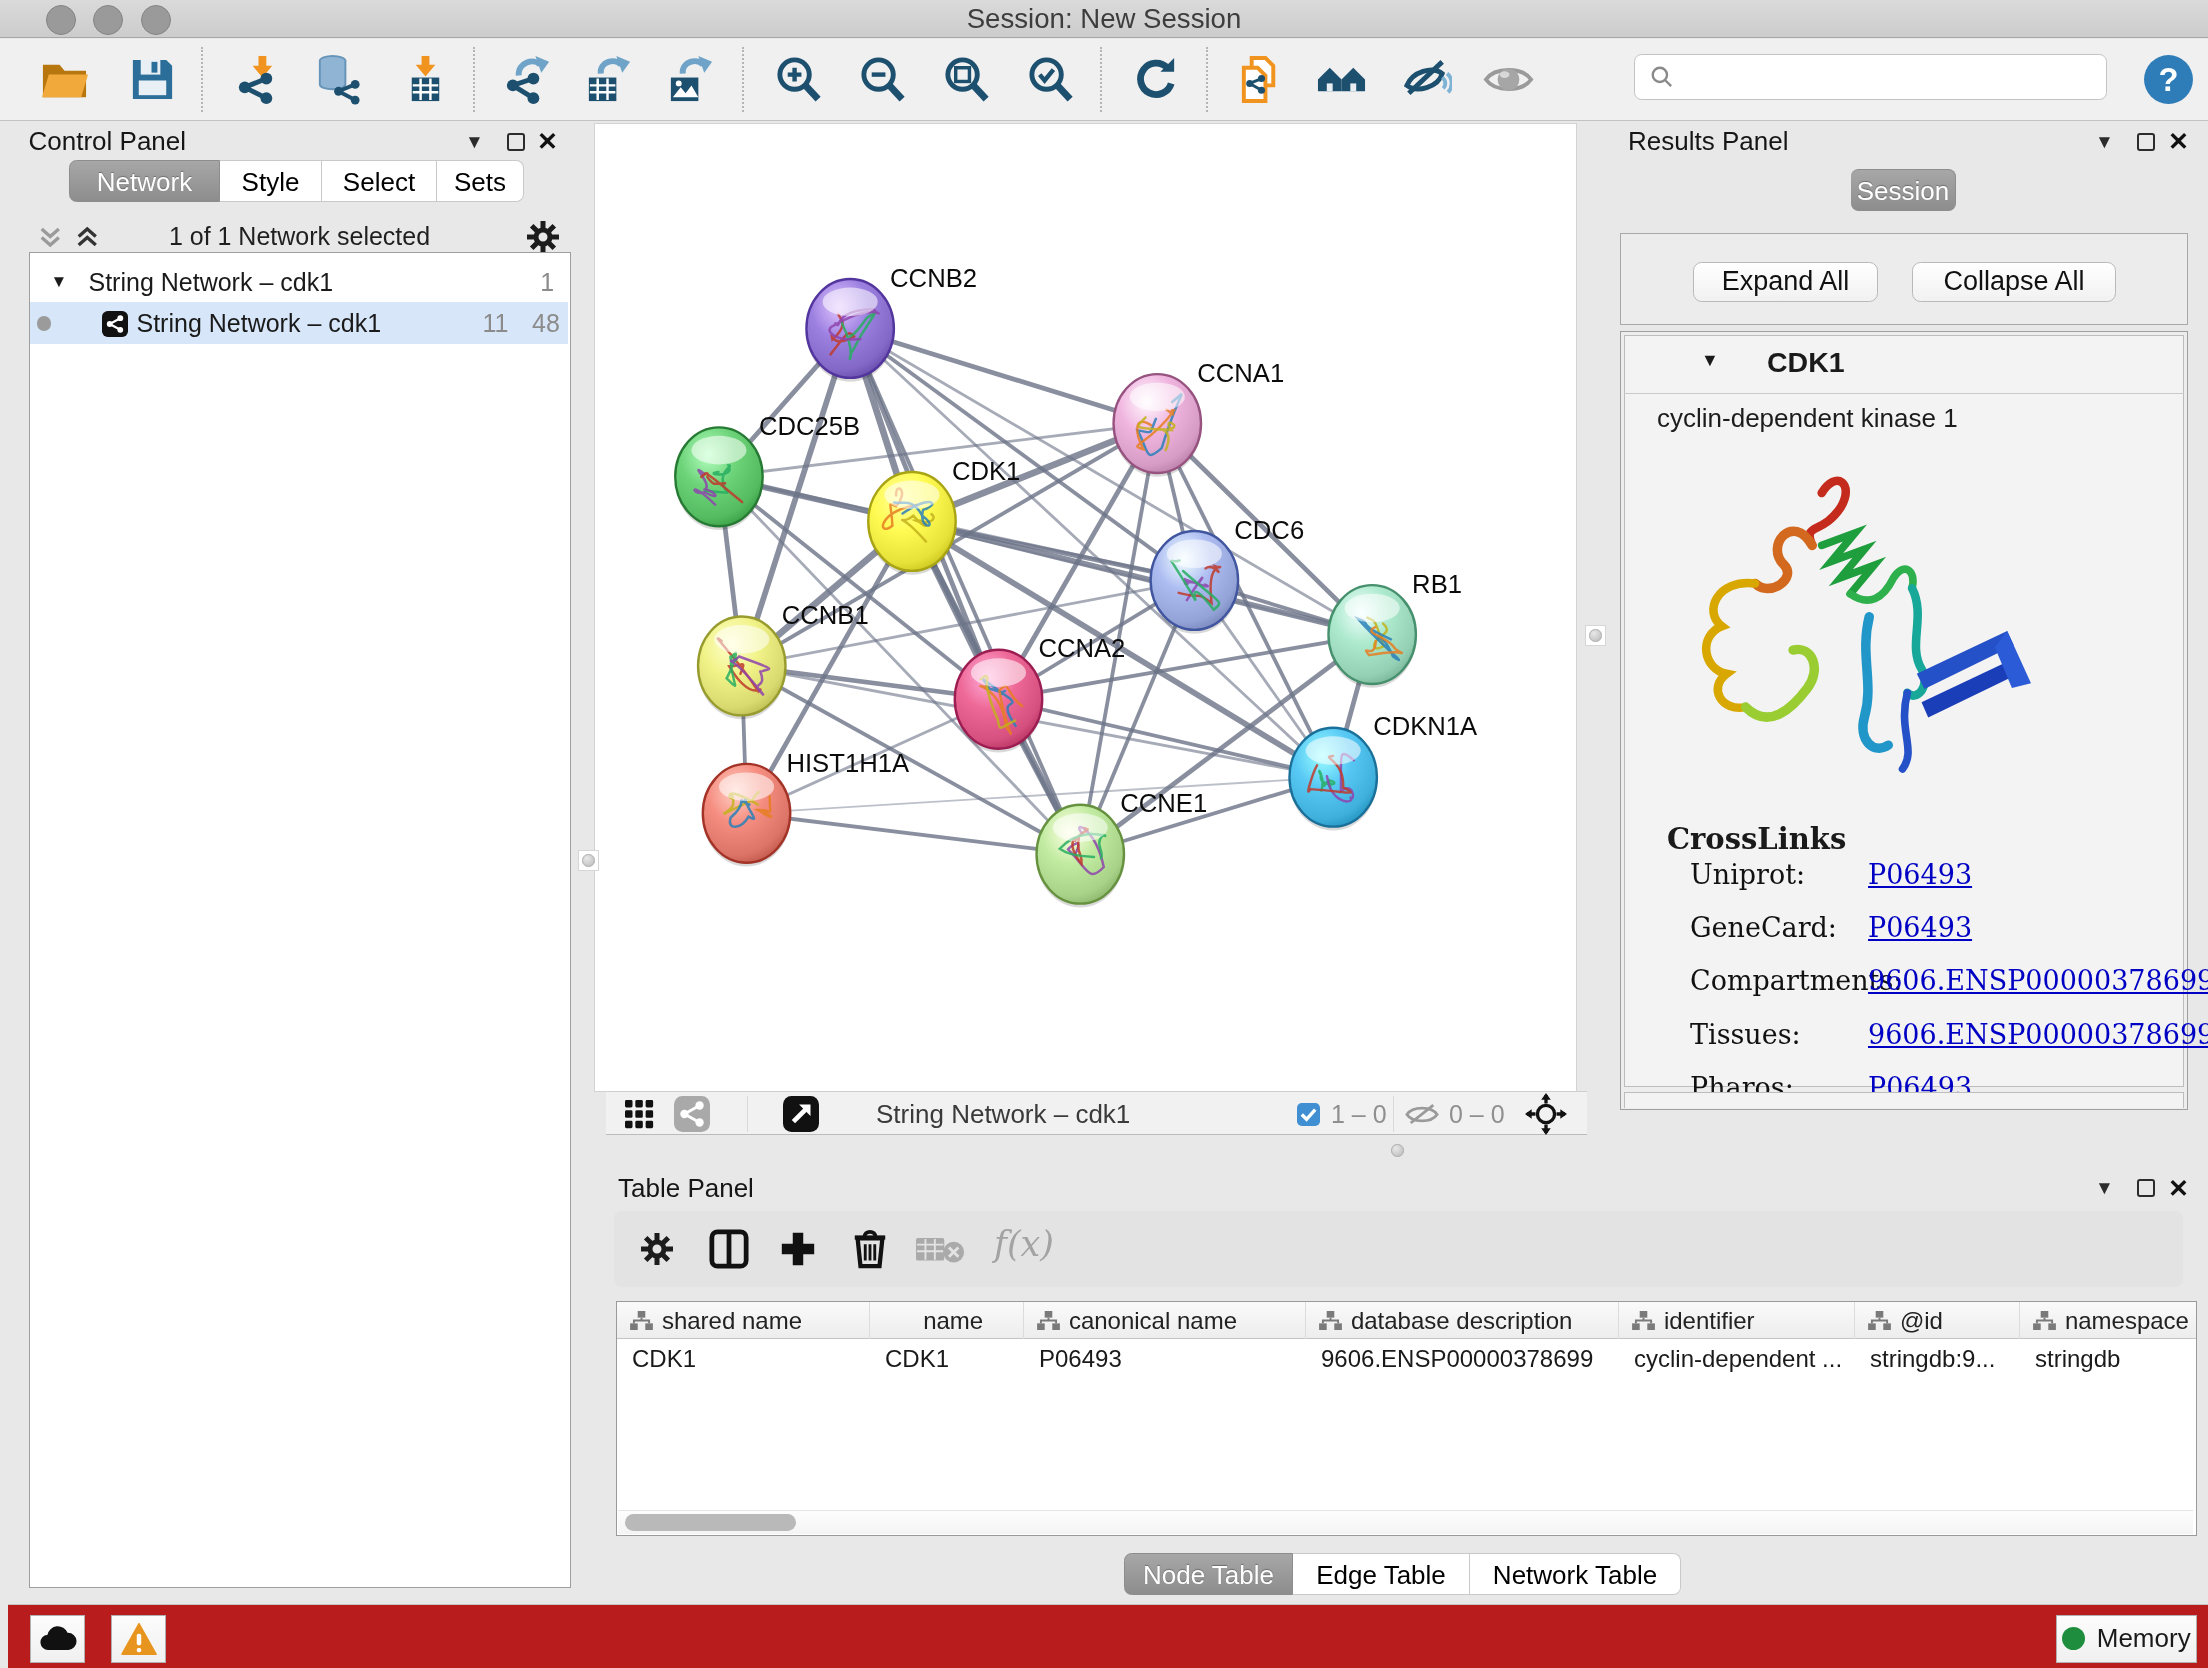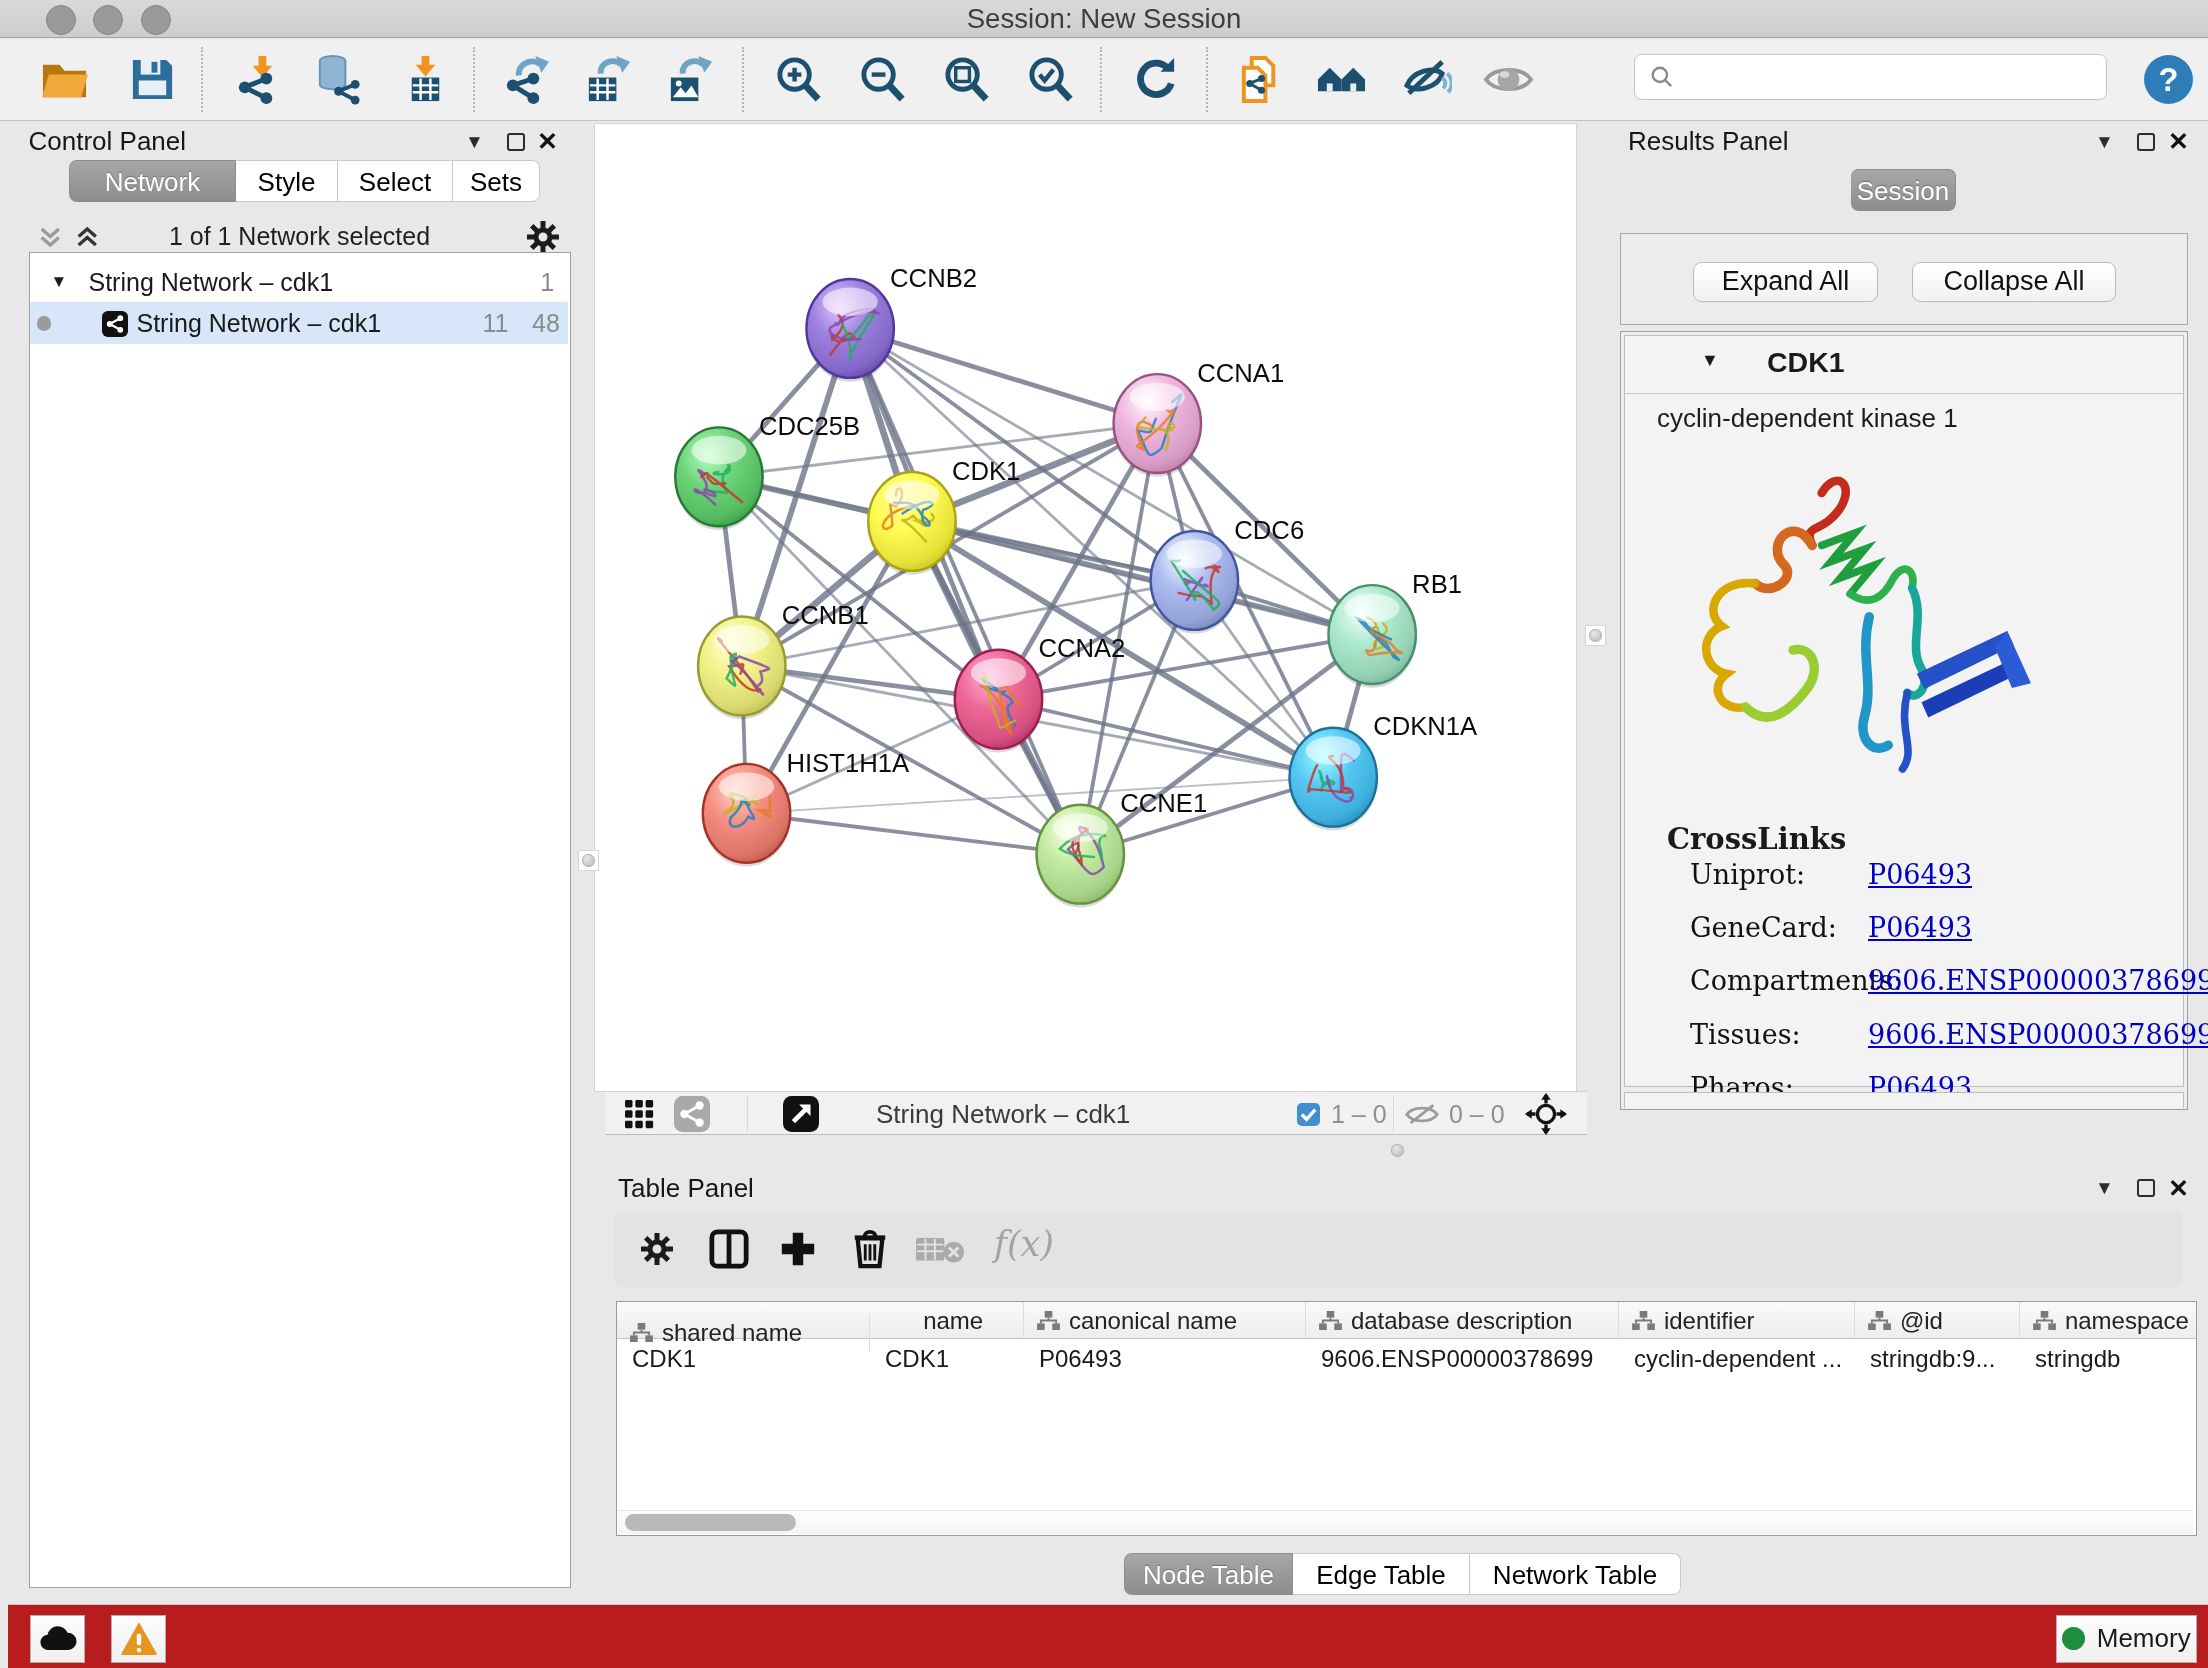--- a/index.html
+++ b/index.html
@@ -246,21 +246,21 @@
       </svg>
     </span>
 </div>
 
 <div class="panel-title" style="left:28.5px;top:126px">Control Panel</div>
 <span class="pcaret" style="left:465px;top:131px">▼</span>
 <span class="pfloat" style="left:507px;top:133px"></span>
 <span class="pclose" style="left:537px;top:127px">✕</span>
 
 <div id="cp-tabs" class="tabbar" style="left:69px;top:160px">
-    <div class="tab sel" style="width: 167px;">Network</div>
+    <div class="tab sel" style="width: 151px;">Network</div>
     <div class="tab" style="width: 102px;">Style</div>
     <div class="tab" style="width: 115px; text-align: center;">Select</div>
     <div class="tab" style="width: 87px;">Sets</div>
   </div>
 
 <div id="cp-sub">
   <svg class="abs" style="left:7.6px;top:4.8px" width="28.5" height="27" viewBox="0 0 30 28">
       <path d="M6 5l9 8 9-8M6 14l9 8 9-8" fill="none" stroke="#9a9a9a" stroke-width="3.5"></path>
     </svg>
   <svg class="abs" style="left:44px;top:4.8px" width="28.5" height="27" viewBox="0 0 30 28">
@@ -647,21 +647,21 @@
       </g>
       <path d="M1 9h28M1 16h28M10 3v22M20 3v22" stroke="#e3e3e3" stroke-width="2"></path>
       <circle cx="40" cy="17" r="11" fill="#aaa"></circle>
       <path d="M35 12l10 10M45 12l-10 10" stroke="#e3e3e3" stroke-width="3"></path>
     </svg>
   <span class="abs serif" style="left:380px;top:13.3px;font-size:35px;font-style:italic;color:#a3a3a3">f(x)</span>
 </div>
 
 <div id="tp-box">
   <div id="tp-header">
-      <div class="th" style="width: 253px; margin-top: 12px;">
+      <div class="th" style="width: 253px;">
         <svg width="23" height="19" viewBox="0 0 24 20">
           <rect x="8" y="0" width="8" height="7" fill="#7a7a7a"></rect>
           <rect x="0" y="13" width="8" height="7" fill="#7a7a7a"></rect>
           <rect x="16" y="13" width="8" height="7" fill="#7a7a7a"></rect>
           <path d="M12 7v3M12 10H4v3M12 10h8v3" stroke="#7a7a7a" stroke-width="2" fill="none"></path>
         </svg>
         <span>shared name</span>
       </div>
       <div class="th" style="width: 154px; justify-content: center;">
         <span>name</span>

